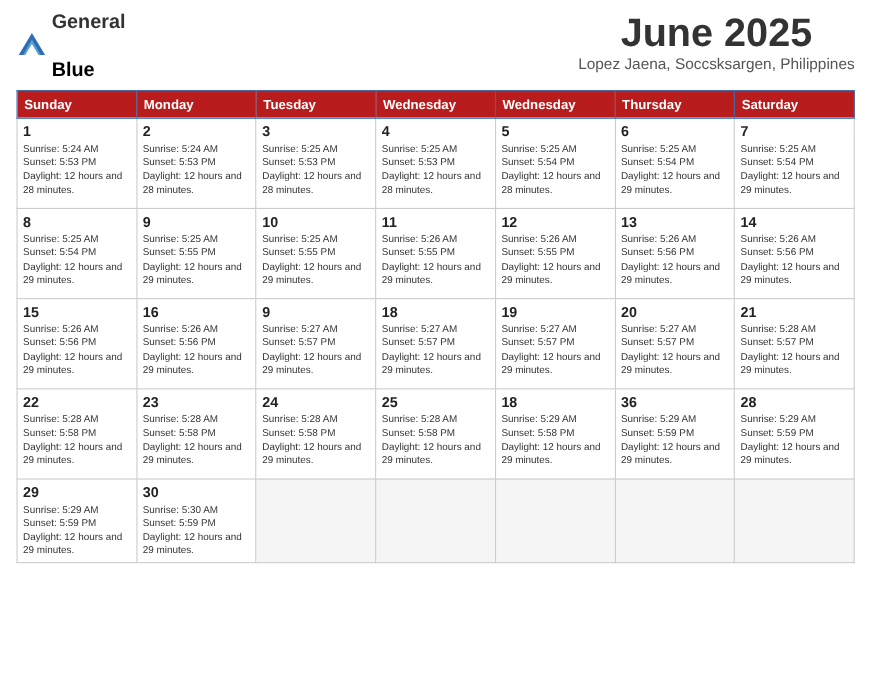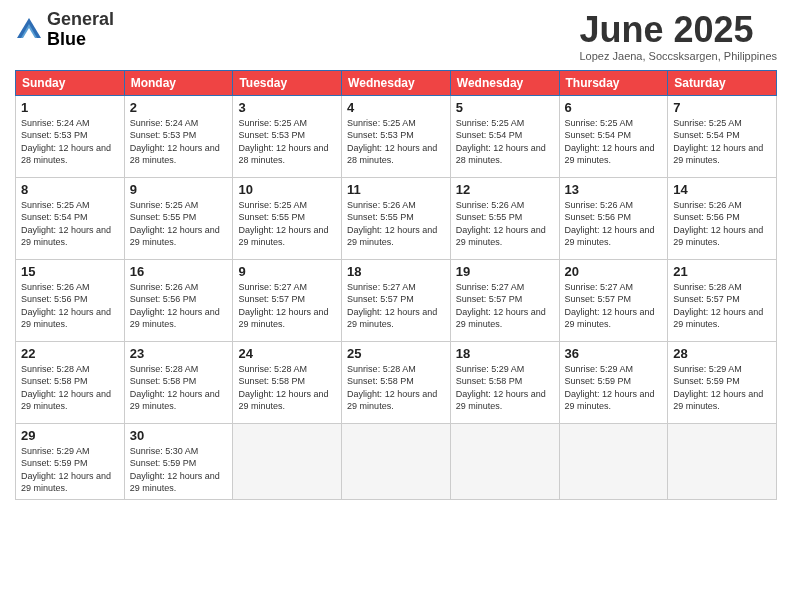--- a/index.html
+++ b/index.html
@@ -22,56 +22,57 @@
       margin-bottom: 8px;
     }
     .logo {
       display: flex;
       align-items: center;
     }
     .logo-text {
       display: flex;
       flex-direction: column;
       line-height: 1.1;
+      gap: 24px;
     }
     .logo-general {
       font-size: 18px;
       font-weight: bold;
       color: #333;
     }
     .logo-blue {
       font-size: 18px;
       font-weight: bold;
       color: #000000;
     }
     .logo-icon {
       width: 28px;
       height: 28px;
       margin-right: 4px;
     }
     .title-section {
-      text-align: left;
+      text-align: center;
     }
     .month-title {
       font-size: 36px;
       font-weight: bold;
       color: #333;
       line-height: 1.1;
     }
     .location {
-      font-size: 11px;
+      font-size: 14px;
       color: #555;
     }
     .calendar {
       width: 100%;
       border-collapse: collapse;
       font-size: 10px;
     }
     .calendar th {
-      background-color: #ef4444;
+      background-color: #b91c1c;
       color: white;
       text-align: left;
       padding: 5px 6px;
       font-size: 12px;
       font-weight: bold;
       border: 1px solid #2e6db4;
     }
     .calendar td {
       border: 1px solid #ccc;
       vertical-align: top;

